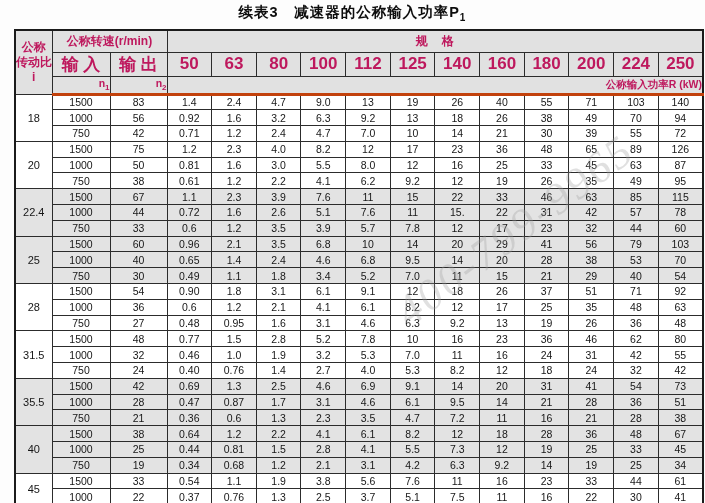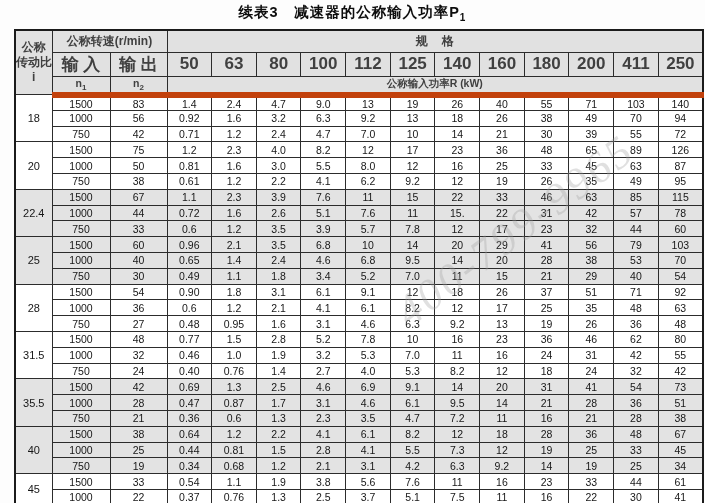--- a/index.html
+++ b/index.html
@@ -16,24 +16,24 @@
   .title sub { font-size:10px; }
   table.power {
     position:absolute; left:14px; top:29px; width:690px;
     border-collapse:collapse; table-layout:fixed;
     border:2px solid #1b1b1b;
   }
   th, td {
     border:1px solid #2c2c2c; text-align:center; vertical-align:middle;
     padding:0; overflow:hidden; white-space:nowrap;
   }
-  thead th { background:#e1e1e1; font-weight:bold; color:#404040;margin-left:44px; }
+  thead th { background:#e1e1e1; font-weight:bold; color:#be185d;margin-left:44px; }
   thead tr.hrow-a th { height:22px; font-size:12px; }
   thead tr.hrow-b th { height:20px; font-size:17px; }
-  thead tr.hrow-c th { height:18px; font-size:10.5px; border-bottom:6px solid #c2410c; }
+  thead tr.hrow-c th { height:18px; font-size:10.5px; border-bottom:3px solid #c2410c;text-align:right; }
   th.ratio-head { font-size:11.5px; line-height:1.25; }
   th.spec-head { letter-spacing:14px; text-indent:14px; }
   th.symbol-cell sub { font-size:8px; }
   tbody td { height:15.8px; font-size:10.5px; color:#161616; background:#ffffff; }
   tbody tr.shaded td { background:#e3e3e3; }
   tbody td.ratio { font-size:11px; }
   tbody tr.group-start td { border-top:1.5px solid #111; }
   .watermark {
     position:absolute; left:330px; top:205px; width:370px; text-align:center;
     transform:rotate(-37deg); font-size:44px; font-style:italic;
@@ -71,21 +71,21 @@
         <th>50</th>
         <th>63</th>
         <th>80</th>
         <th>100</th>
         <th>112</th>
         <th>125</th>
         <th>140</th>
         <th>160</th>
         <th>180</th>
         <th>200</th>
-        <th>411</th>
+        <th>224</th>
         <th>250</th>
       </tr>
       <tr class="hrow-c">
         <th class="symbol-cell"><span>n</span><sub>1</sub></th>
         <th class="symbol-cell"><span>n</span><sub>2</sub></th>
         <th colspan="12">公称输入功率R (kW)</th>
       </tr>
     </thead>
     <tbody>
         <tr class=" group-start">

